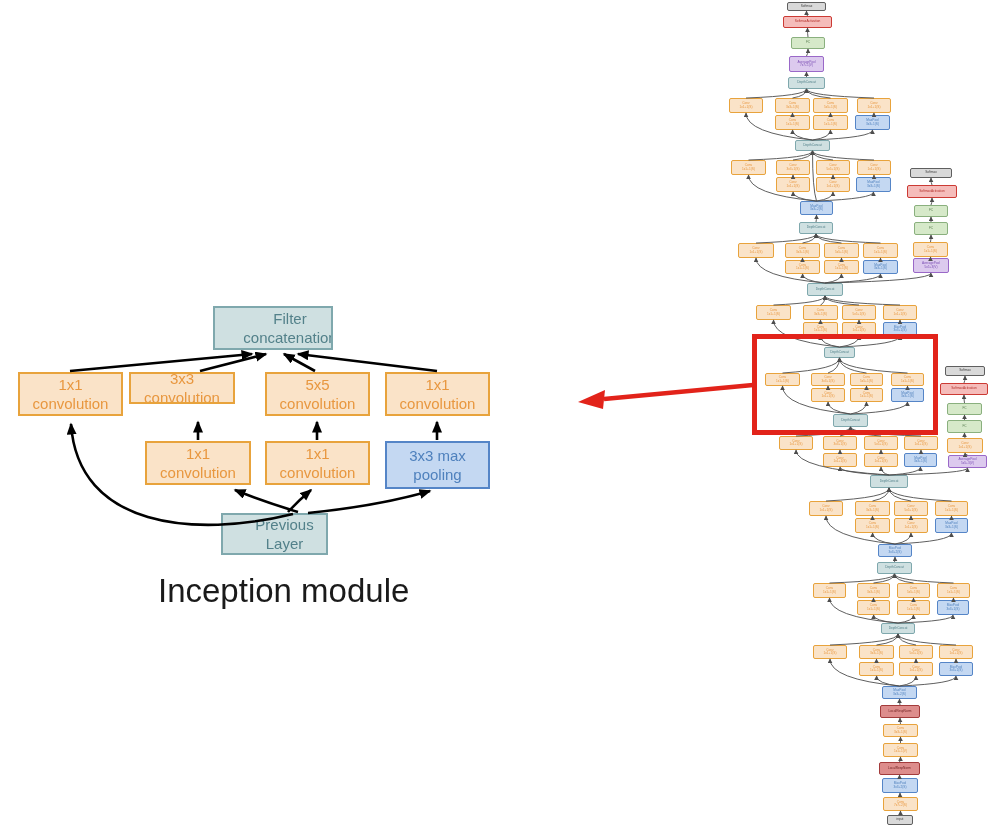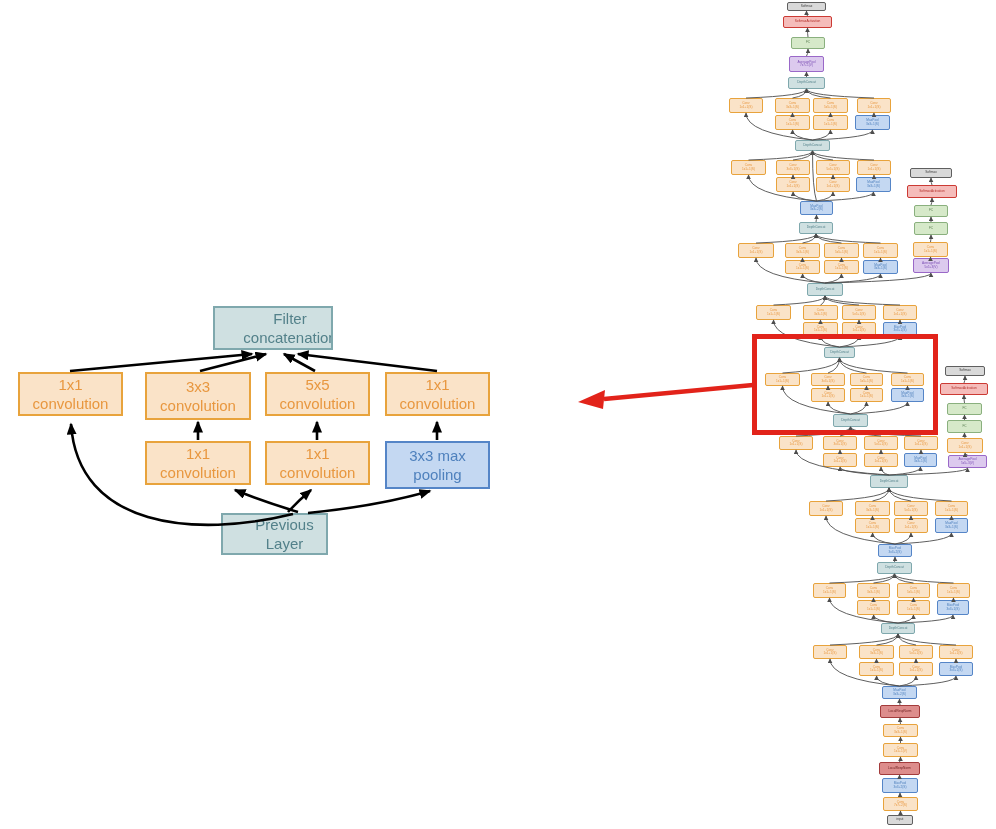--- a/index.html
+++ b/index.html
@@ -32,21 +32,21 @@
 </head>
 <body>
 
 <div id="slide">
 
   <div id="inception-diagram">
       <div class="node tl big" style="left: 213px; top: 306px; width: 120px; height: 44px; padding-left: 34px;">Filter
 concatenation</div>
       <div class="node or big" style="left: 18px; top: 372px; width: 105px; height: 44px;">1x1
 convolution</div>
-      <div class="node or big" style="left: 145px; top: 372px; width: 106px; height: 48px;">3x3
+      <div class="node or big" style="left: 129px; top: 372px; width: 106px; height: 32px;">3x3
 convolution</div>
       <div class="node or big" style="left: 265px; top: 372px; width: 105px; height: 44px;">5x5
 convolution</div>
       <div class="node or big" style="left: 385px; top: 372px; width: 105px; height: 44px;">1x1
 convolution</div>
       <div class="node or big" style="left: 145px; top: 441px; width: 106px; height: 44px;">1x1
 convolution</div>
       <div class="node or big" style="left: 265px; top: 441px; width: 105px; height: 44px;">1x1
 convolution</div>
       <div class="node bl big" style="left: 385px; top: 441px; width: 105px; height: 48px;">3x3 max
@@ -68,20 +68,21 @@
       <path d="M198,440 L198,422" marker-end="url(#ahL)"></path>
       <path d="M317,440 L317,422" marker-end="url(#ahL)"></path>
       <path d="M437,440 L437,422" marker-end="url(#ahL)"></path>
       <path d="M298,512 Q262,501 235,490" marker-end="url(#ahL)"></path>
       <path d="M288,512 Q298,501 311,490" marker-end="url(#ahL)"></path>
       <path d="M308,513 Q378,506 430,491" marker-end="url(#ahL)"></path>
       <path d="M293,514 C195,538 78,528 71,424" marker-end="url(#ahL)"></path>
     </g>
   </svg>
 
+  <div id="caption">Inception module</div>
 
   <div id="network">
       <div class="node gy" style="left: 787px; top: 2px; width: 39px; height: 9px;">Softmax</div>
       <div class="node pk" style="left: 783px; top: 16px; width: 49px; height: 12px;">SoftmaxActivation</div>
       <div class="node gn" style="left: 791px; top: 37px; width: 34px; height: 12px;">FC</div>
       <div class="node pu" style="left: 789px; top: 56px; width: 35px; height: 16px;">AveragePool
 7x7+1(V)</div>
       <div class="node tl" style="left: 788px; top: 77px; width: 37px; height: 12px;">DepthConcat</div>
       <div class="node or" style="left: 729px; top: 98px; width: 34px; height: 15px;">Conv
 1x1+1(S)</div>

